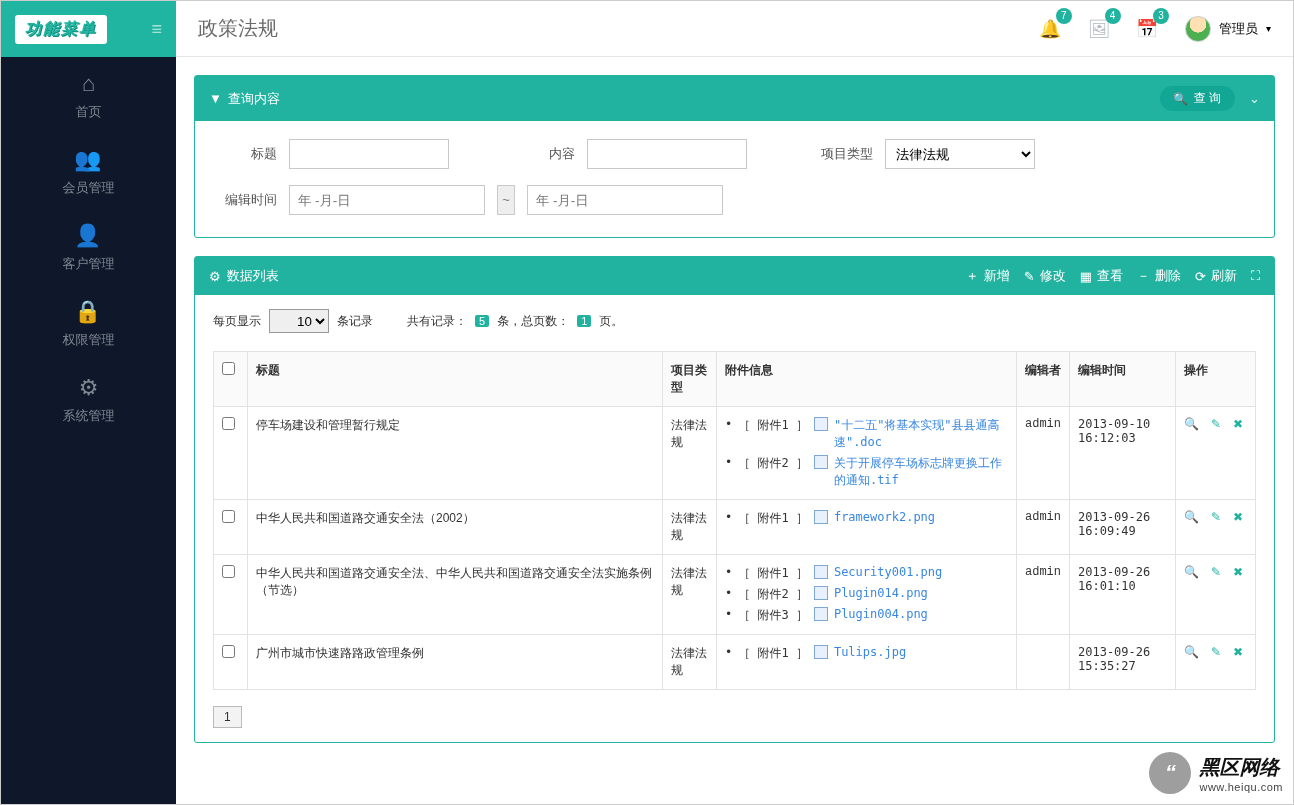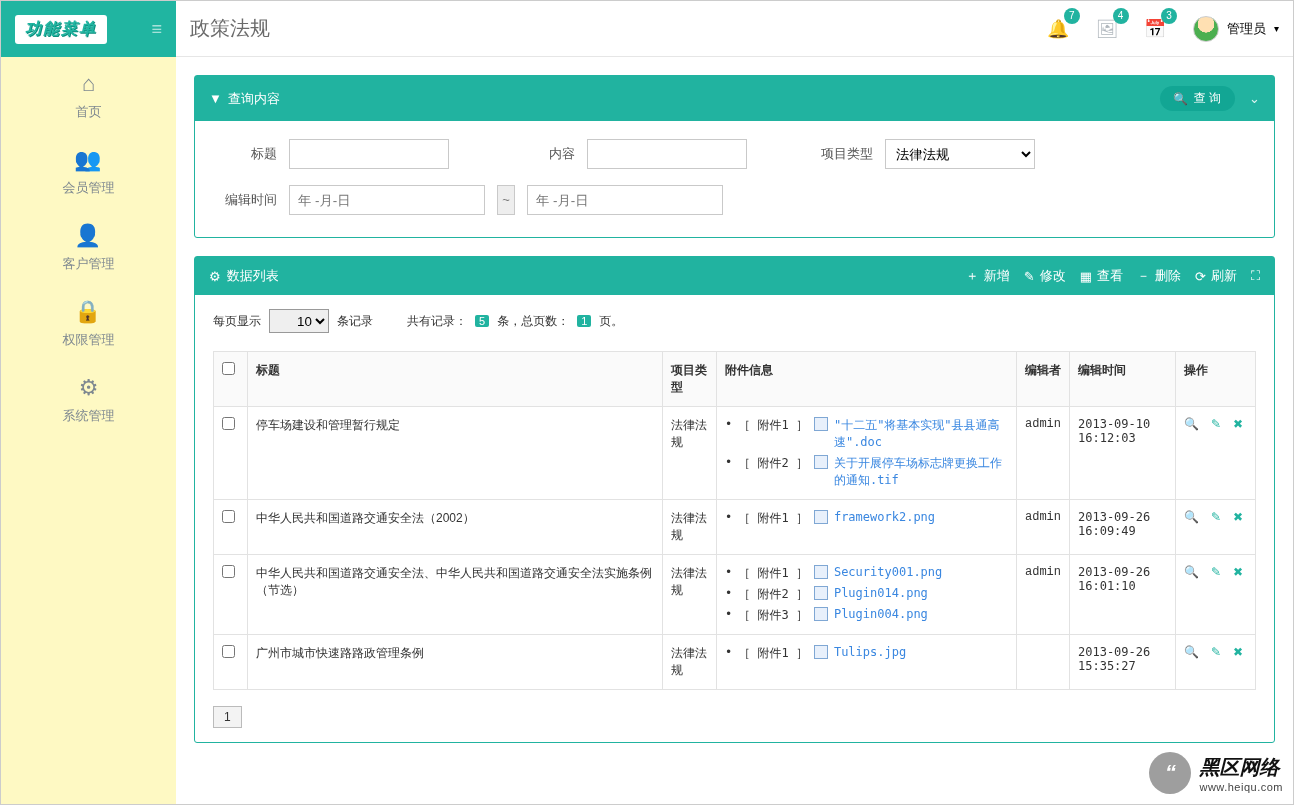--- a/index.html
+++ b/index.html
@@ -1,34 +1,34 @@
 <!DOCTYPE html>
 <html><head>
 <meta charset="utf-8">
 <style>
 * { box-sizing: border-box; margin: 0; padding: 0; }
 body { font-family: "Microsoft YaHei", Arial, sans-serif; font-size: 13px; background: #f5f5f5; color: #333; overflow: hidden; }
 
 
 .app { display: flex; width: 1294px; height: 805px; border: 1px solid #ccc; position: relative; }
-.sidebar { width: 175px; background: #fef9c3; color: #9aa3ab; display: flex; flex-direction: column; }
+.sidebar { width: 175px; background: #0f172a; color: #9aa3ab; display: flex; flex-direction: column; }
 .main { flex: 1; display: flex; flex-direction: column; background: #fff; overflow: auto; }
 
 
 .brand-bar { height: 56px; background: #20b5a1; display: flex; align-items: center; justify-content: space-between; padding: 0 14px; }
 .brand { color: #20b5a1; background: #fff; padding: 4px 10px; border-radius: 3px; font-size: 16px; font-weight: bold; font-style: italic; letter-spacing: 2px; text-shadow: 1px 1px 0 #0b8d7d; }
 .hamburger { color: rgba(255,255,255,.6); font-size: 18px; }
 
 .nav-item { text-align: center; padding: 14px 0 12px; color: #7e8890; cursor: pointer; }
 .nav-item.active { background: #2c3238; color: #d4dce3; }
 .nav-item .nav-icon { font-size: 22px; display: block; margin-bottom: 6px; }
 .nav-item .nav-label { font-size: 13px; }
 
 
-.topbar { height: 56px; display: flex; align-items: center; justify-content: space-between; padding: 0 14px; border-bottom: 1px solid #e6e6e6; }
+.topbar { height: 56px; display: flex; align-items: center; justify-content: space-between; padding: 0 22px; border-bottom: 1px solid #e6e6e6; }
 .page-title { font-size: 20px; color: #6b6b6b; }
 .top-icons { display: flex; align-items: center; gap: 26px; }
 .icon-btn { position: relative; color: #b0b7bd; font-size: 18px; cursor: pointer; }
 .badge { position: absolute; top: -10px; right: -10px; background: #21b3a0; color: #fff; border-radius: 999px; font-size: 10px; min-width: 16px; height: 16px; line-height: 16px; text-align: center; padding: 0 2px; }
 .user { display: flex; align-items: center; gap: 8px; color: #000000; cursor: pointer; }
 .avatar { width: 26px; height: 26px; border-radius: 50%; background: radial-gradient(circle at 50% 30%, #ffe0b2 40%, #4caf50 41%); border: 1px solid #ccc; }
 
 
 .content { padding: 18px; display: flex; flex-direction: column; gap: 18px; }
 

